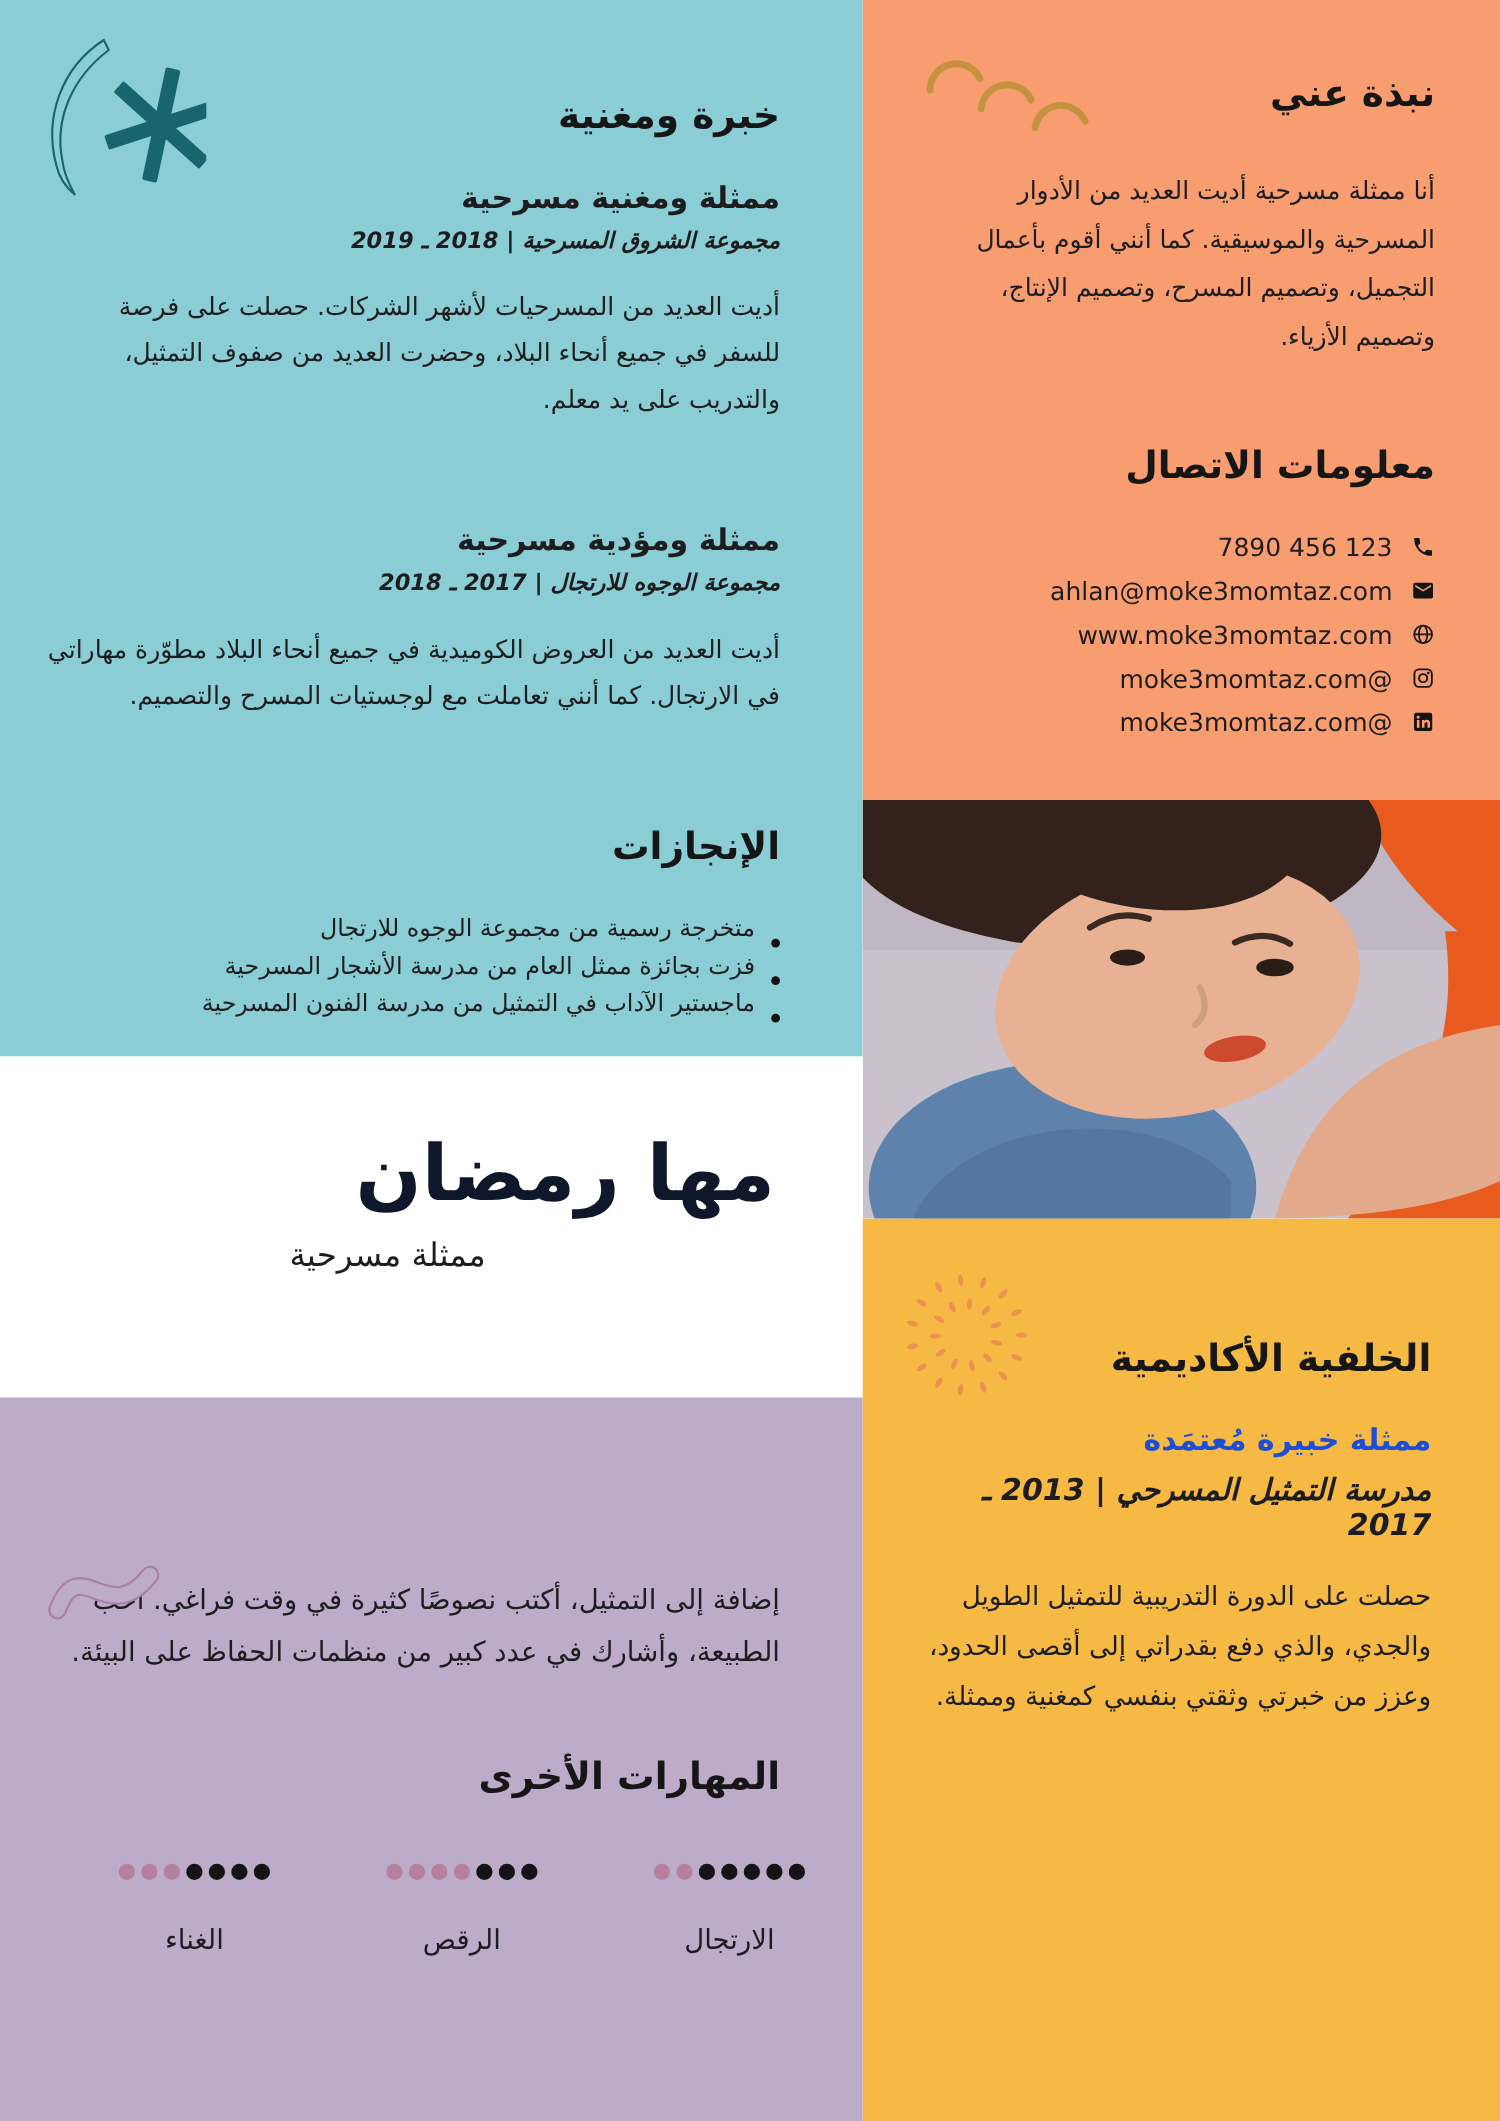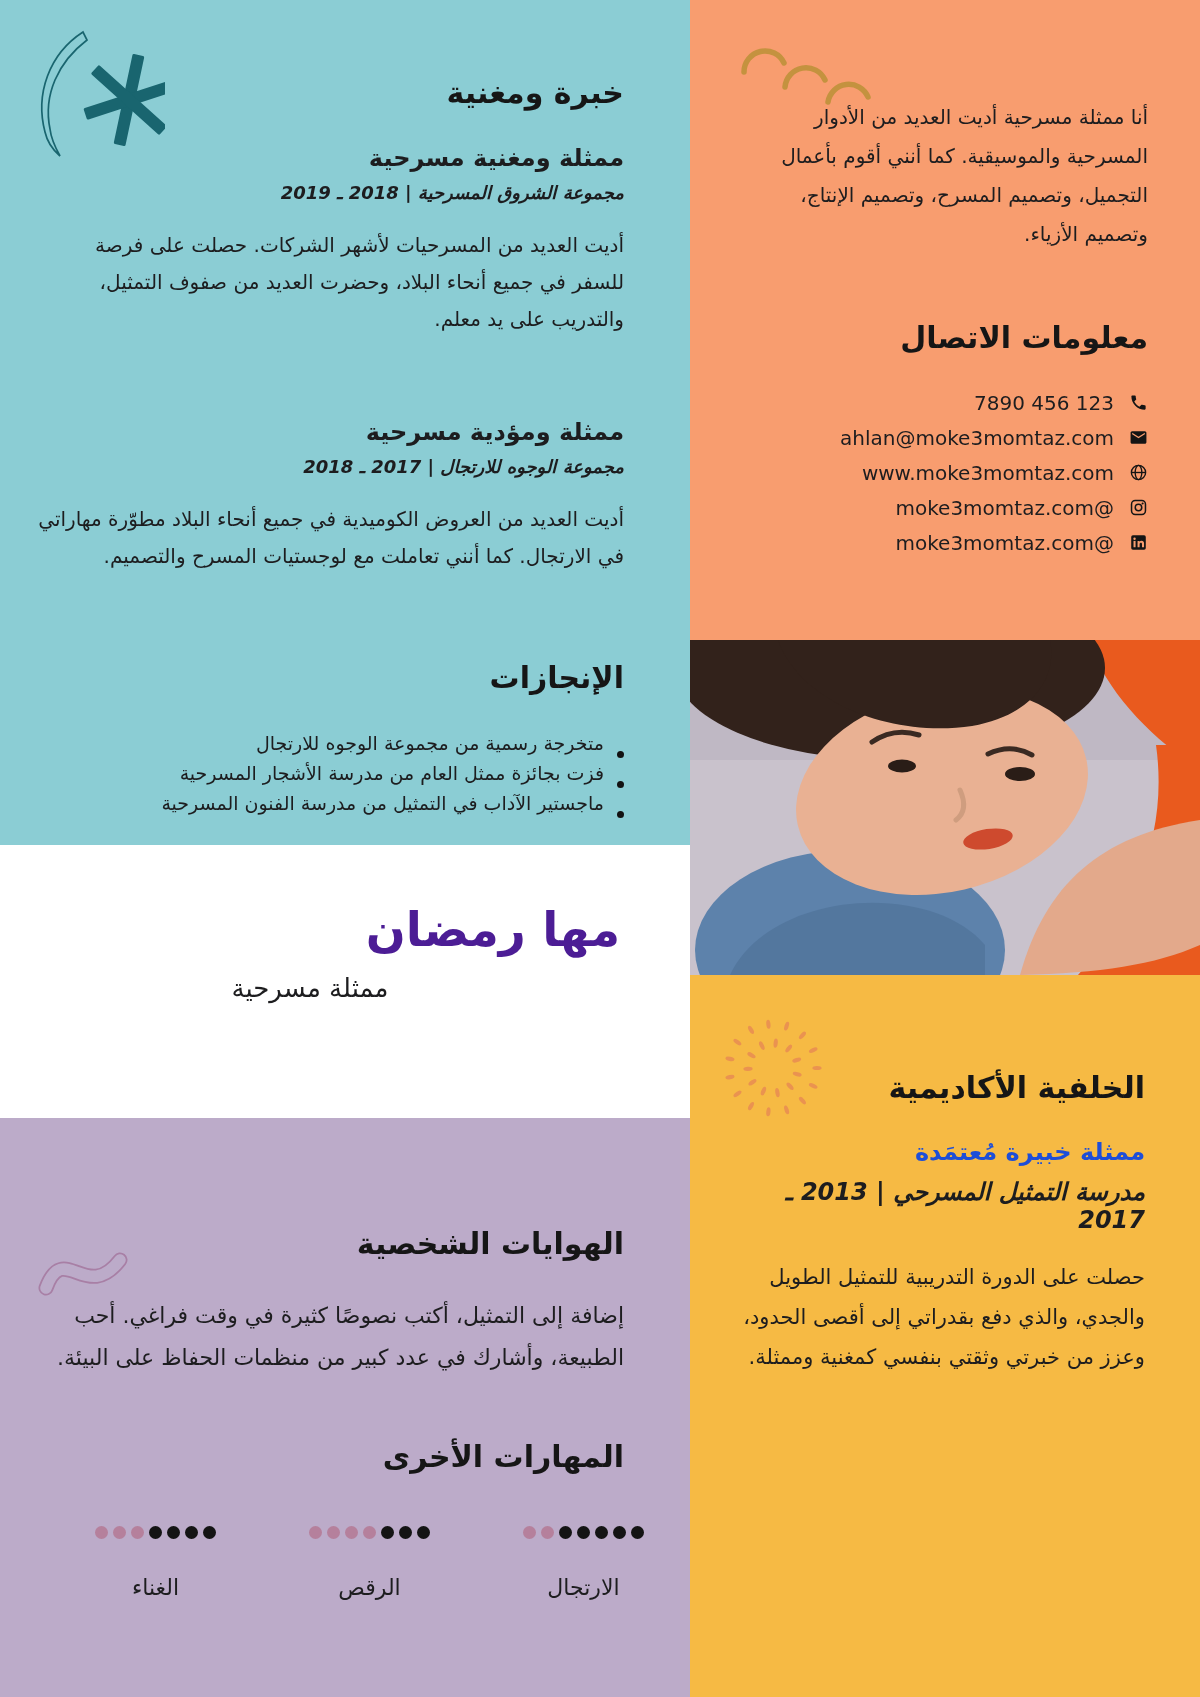--- a/index.html
+++ b/index.html
@@ -45,21 +45,21 @@
   .job-role { font-size:24px; }
   .job-meta { margin-top:10px; font-size:18px; font-weight:bold; font-style:italic; }
   .job-desc { margin-top:24px; font-size:20px; line-height:1.85; }
   .achievements-title { margin-top:85px; }
   .achieve-list { margin-top:33px; list-style:none; }
   .achieve-item { display:flex; gap:13px; align-items:flex-end; font-size:19px; line-height:1.58; }
   .achieve-bullet { width:7px; height:7px; border-radius:50%; background:#121212; margin-top:11px; flex:0 0 auto; }
 
   
   .name-block { height:273px; background:#ffffff; padding:58px 70px 0 0; }
-  .name { font-size:47px; font-weight:bold; line-height:1.15; color:#4c1d95; }
+  .name { font-size:62px; font-weight:bold; line-height:1.15; color:#0f172a; }
   .name-subtitle { margin-top:16px; font-size:26px;text-align:center; }
 
   
   .hobbies-block { position:relative; height:579px; background:var(--purple-bg,#bcabc9); padding:108px 66px 0 50px; }
   .deco-squiggle-purple { position:absolute; top:100px; left:30px; width:105px; height:95px; }
   .hobbies-text { margin-top:34px; font-size:22px; line-height:1.9; }
   .skills-title { margin-top:60px; }
   .skills-row { margin-top:52px; display:flex; justify-content:space-between; margin-left:45px; margin-right:-20px; }
   .skill { text-align:center; }
   .dots { display:flex; gap:5px; justify-content:center; }
@@ -76,20 +76,21 @@
   <div class="col-right">
 
     <section class="about-block">
       <svg class="deco-squiggle-gold" viewBox="0 0 170 80">
         <g fill="none" stroke="var(--deco-gold,#c4923f)" stroke-width="5.5" stroke-linecap="round">
           <path d="M6,32 a21,21 0 0 1 40,-9"></path>
           <path d="M47,47 a21,21 0 0 1 40,-7"></path>
           <path d="M90,62 a21,21 0 0 1 40,-5"></path>
         </g>
       </svg>
+      <h2 class="section-title">نبذة عني</h2>
       <p class="about-text">أنا ممثلة مسرحية أديت العديد من الأدوار المسرحية والموسيقية. كما أنني أقوم بأعمال التجميل، وتصميم المسرح، وتصميم الإنتاج، وتصميم الأزياء.</p>
 
       <h2 class="section-title contact-title">معلومات الاتصال</h2>
       <ul class="contact-list">
         <li class="contact-row">
           <svg class="contact-icon" viewBox="0 0 24 24">
             <path fill="#141414" d="M6.62 10.79c1.44 2.83 3.76 5.14 6.59 6.59l2.2-2.2c.27-.27.67-.36 1.02-.24 1.12.37 2.33.57 3.57.57.55 0 1 .45 1 1V20c0 .55-.45 1-1 1-9.39 0-17-7.61-17-17 0-.55.45-1 1-1h3.5c.55 0 1 .45 1 1 0 1.25.2 2.45.57 3.57.11.35.03.74-.25 1.02l-2.2 2.2z"></path>
           </svg>
           <span class="contact-value">123 456 7890</span>
         </li>
@@ -245,21 +246,20 @@
     <section class="name-block">
       <h1 class="name">مها رمضان</h1>
       <p class="name-subtitle">ممثلة مسرحية</p>
     </section>
 
     <section class="hobbies-block">
       <svg class="deco-squiggle-purple" viewBox="0 0 105 95">
         <path d="M16,70 C34,22 56,86 90,42" fill="none" stroke="var(--deco-purple,#a87fa5)" stroke-width="15" stroke-linecap="round"></path>
         <path d="M16,70 C34,22 56,86 90,42" fill="none" stroke="var(--purple-bg,#bcabc9)" stroke-width="11.5" stroke-linecap="round"></path>
       </svg>
-      <h2 class="section-title">الهوايات الشخصية</h2>
       <p class="hobbies-text">إضافة إلى التمثيل، أكتب نصوصًا كثيرة في وقت فراغي. أحب الطبيعة، وأشارك في عدد كبير من منظمات الحفاظ على البيئة.</p>
 
       <h2 class="section-title skills-title">المهارات الأخرى</h2>
       <div class="skills-row">
         <div class="skill">
           <div class="dots">
               <span class="dot dot-filled"></span>
               <span class="dot dot-filled"></span>
               <span class="dot dot-filled"></span>
               <span class="dot dot-filled"></span>

